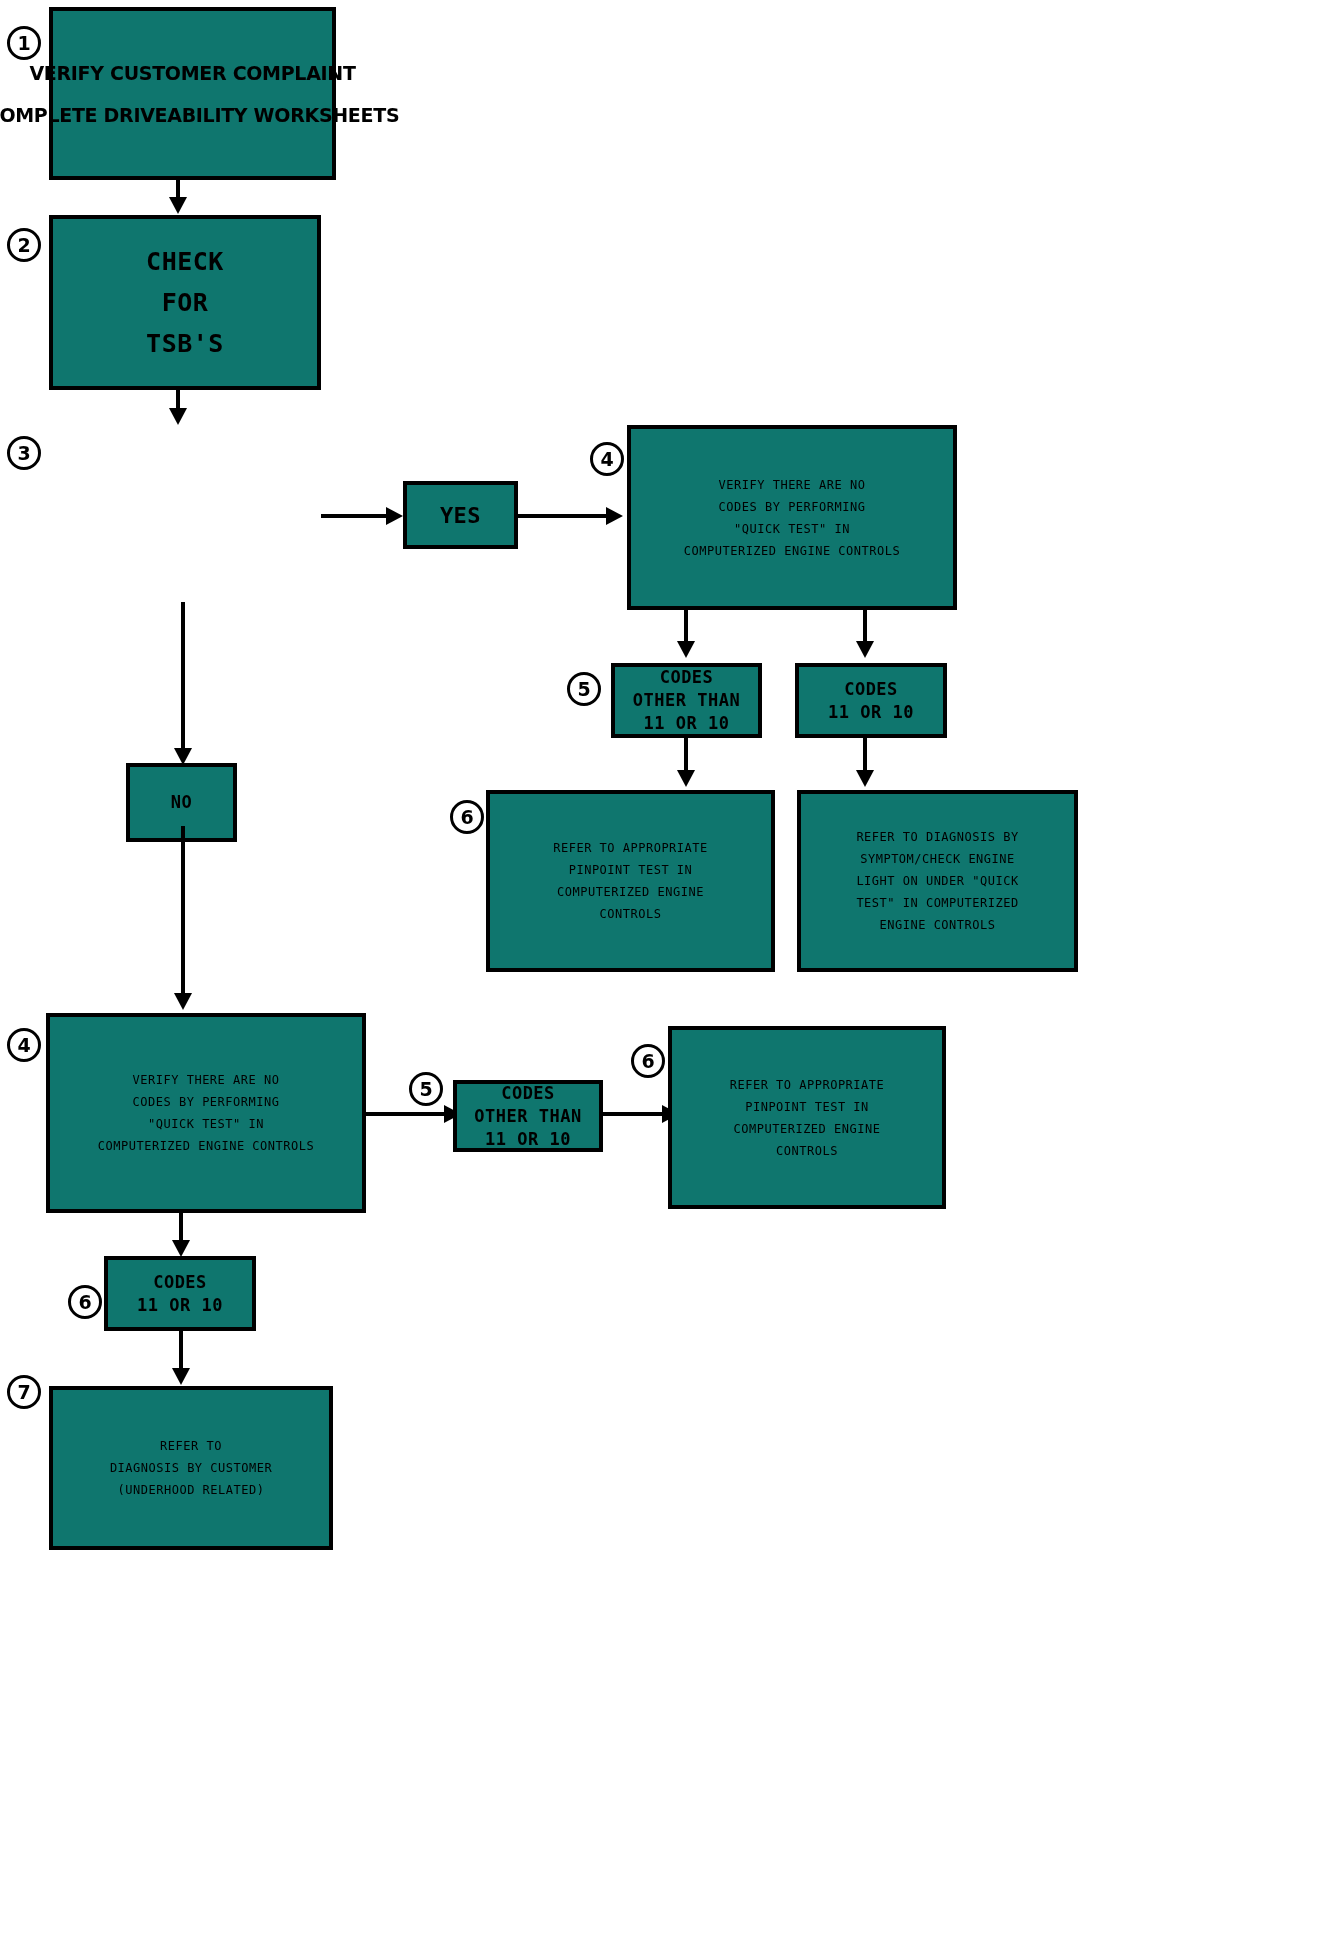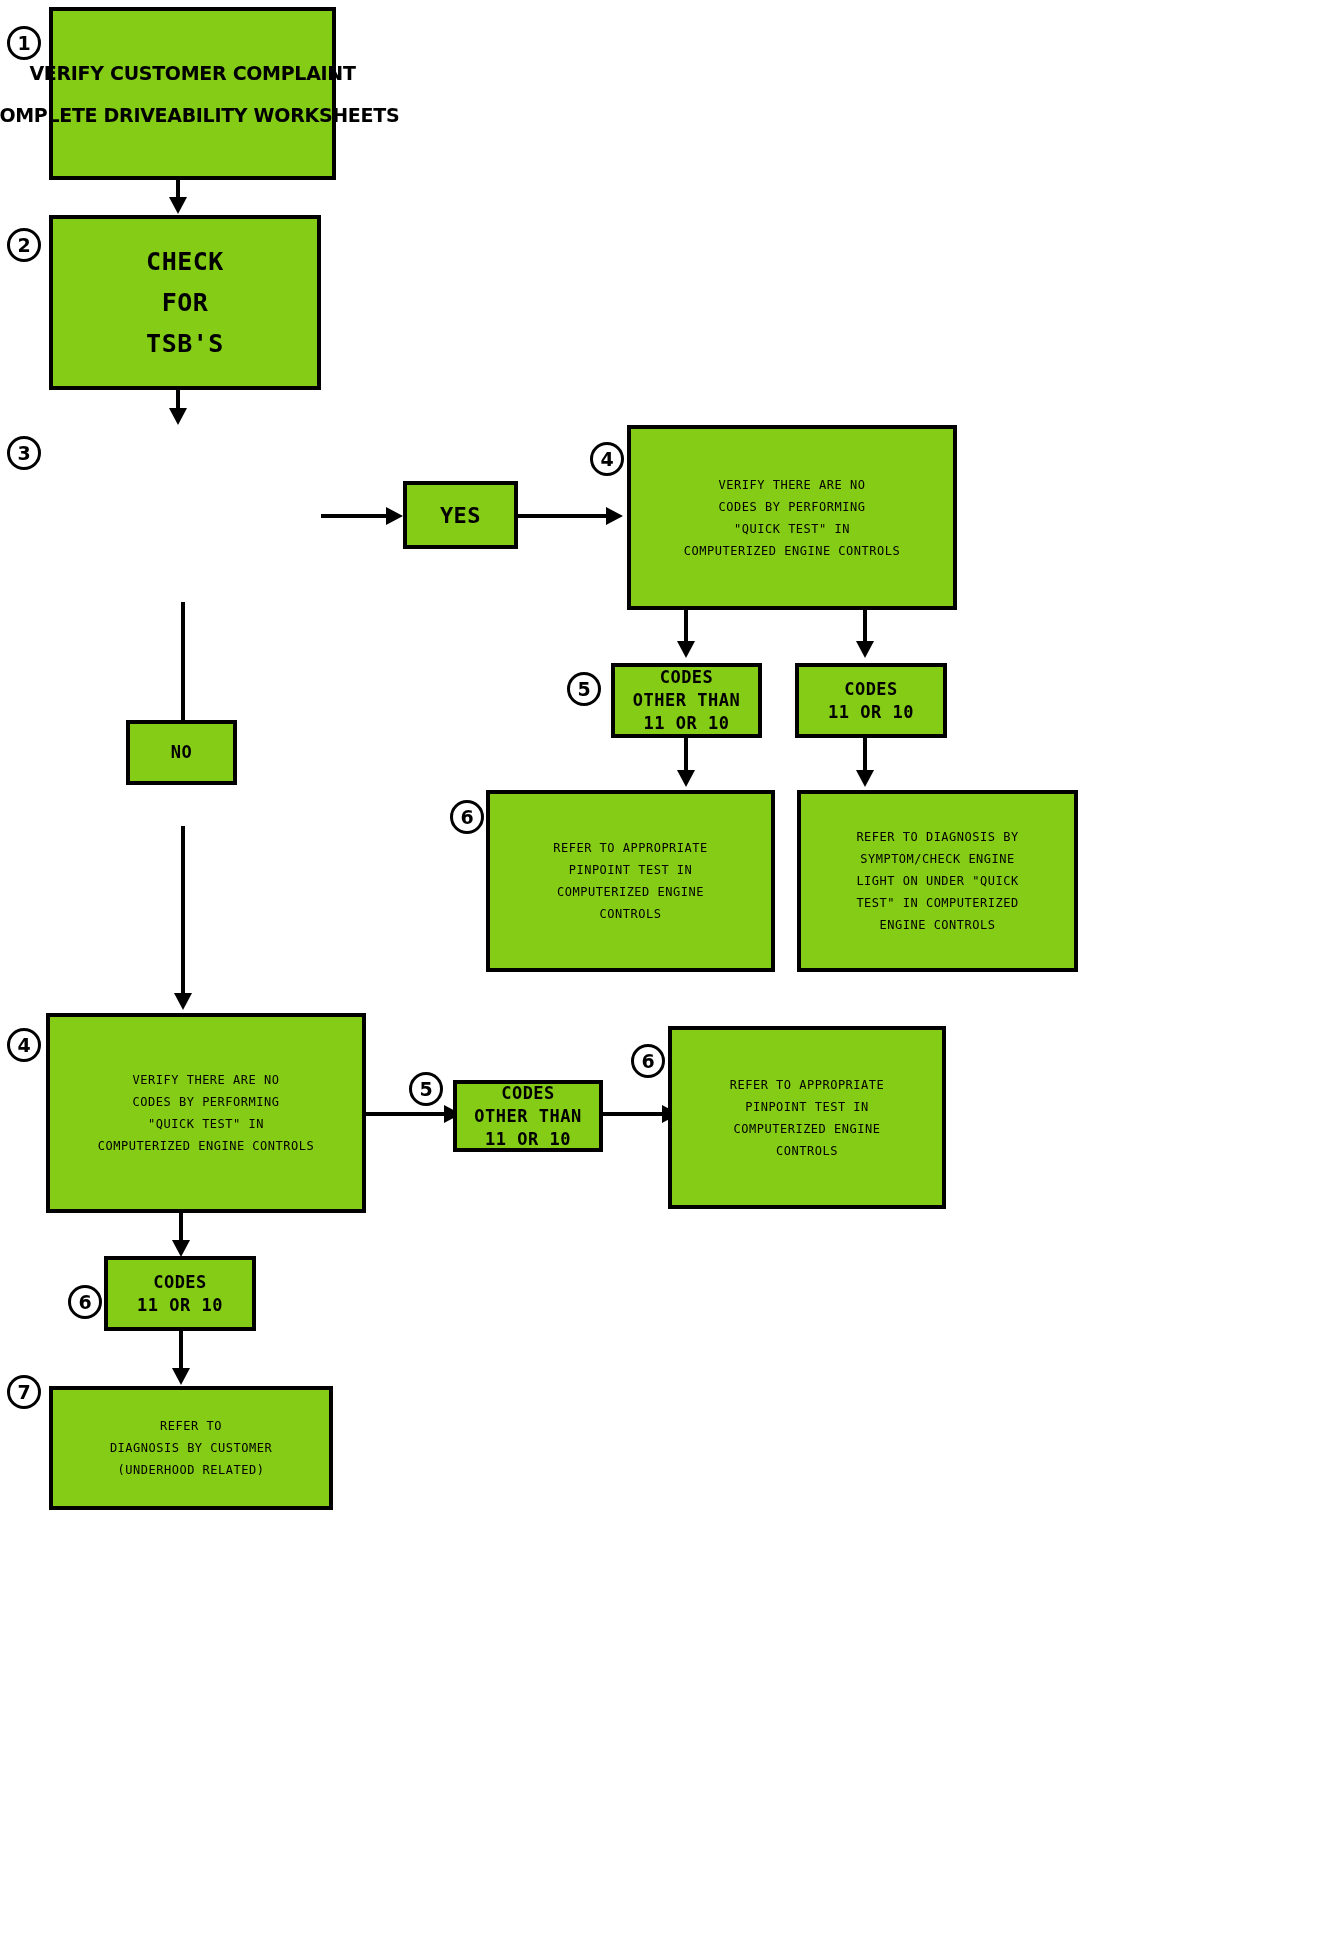--- a/index.html
+++ b/index.html
@@ -11,21 +11,21 @@
     position: relative;
     width: 1344px;
     height: 1944px;
     background: #ffffff;
     font-family: "DejaVu Sans Mono", "Liberation Mono", monospace;
     overflow: hidden;
   }
   .box {
     position: absolute;
     border: 4px solid #000000;
-    background: #84cc16;
+    background: #0f766e;
     box-sizing: border-box;
     display: flex;
     flex-direction: column;
     align-items: center;
     justify-content: center;
     color: #000000;
     text-align: center;
   }
   .box .line {
     display: block;
@@ -120,21 +120,21 @@
   <div class="box t-md" style="left:403px; top:481px; width:115px; height:68px;">
     <span class="line">YES</span>
   </div>
 
   <div class="hline" style="left:518px; top:514px; width:90px;"></div>
   <div class="arrow-right" style="left:606px; top:507px;"></div>
 
   <div class="vline" style="left:181px; top:602px; height:152px;"></div>
   <div class="arrow-down" style="left:174px; top:748px;"></div>
 
-  <div class="box t-sm" style="left:126px; top:720px; width:111px; height:65px;">
+  <div class="box t-sm" style="left:126px; top:763px; width:111px; height:79px;">
     <span class="line">NO</span>
   </div>
 
   <div class="vline" style="left:181px; top:826px; height:172px;"></div>
   <div class="arrow-down" style="left:174px; top:993px;"></div>
 
   <div class="step" style="left:590px; top:442px;">4</div>
   <div class="box t-xs" style="left:627px; top:425px; width:330px; height:185px;">
     <span class="line">VERIFY THERE ARE NO</span>
     <span class="line">CODES BY PERFORMING</span>
@@ -217,19 +217,19 @@
   <div class="step" style="left:68px; top:1285px;">6</div>
   <div class="box t-sm" style="left:104px; top:1256px; width:152px; height:75px;">
     <span class="line">CODES</span>
     <span class="line">11 OR 10</span>
   </div>
 
   <div class="vline" style="left:179px; top:1331px; height:42px;"></div>
   <div class="arrow-down" style="left:172px; top:1368px;"></div>
 
   <div class="step" style="left:7px; top:1375px;">7</div>
-  <div class="box t-xs" style="left:49px; top:1386px; width:284px; height:124px;">
+  <div class="box t-xs" style="left:49px; top:1386px; width:284px; height:164px;">
     <span class="line">REFER TO</span>
     <span class="line">DIAGNOSIS BY CUSTOMER</span>
     <span class="line">(UNDERHOOD RELATED)</span>
   </div>
 
 </div>
 
 </body></html>

